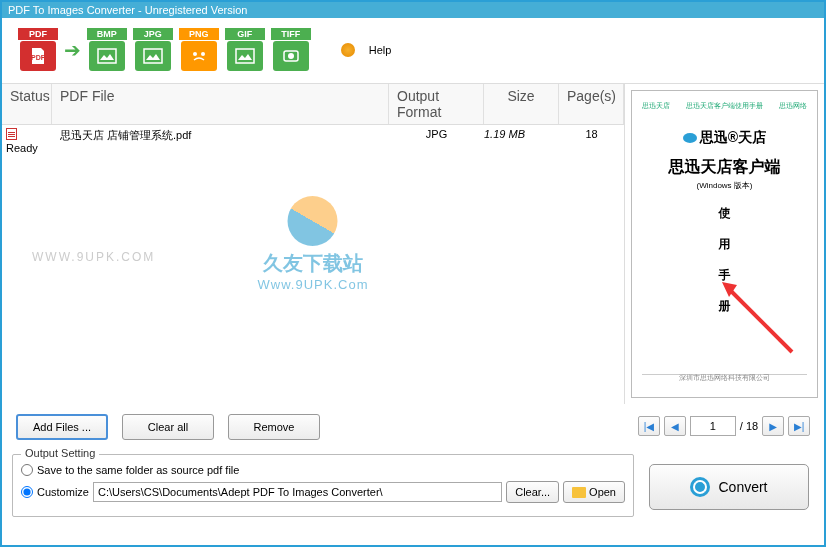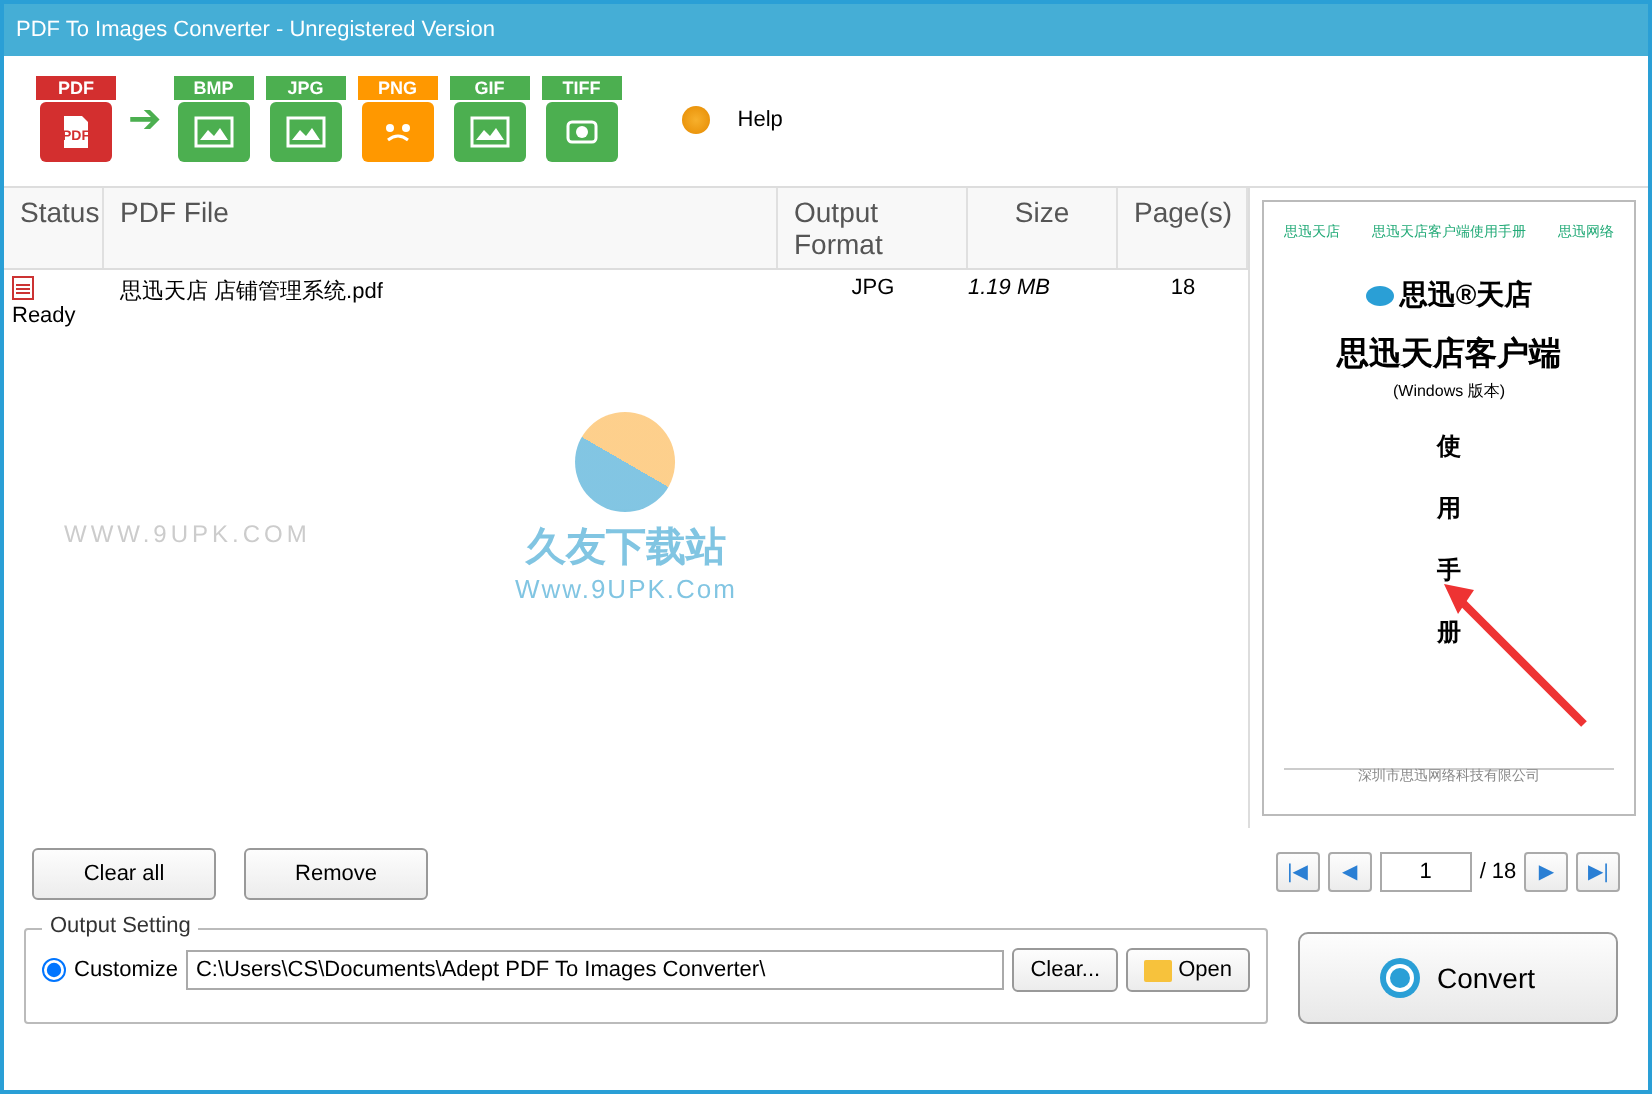--- a/index.html
+++ b/index.html
@@ -1,17 +1,17 @@
 <!DOCTYPE html>
 <html><head>
 <meta charset="utf-8">
 <style>
 * { margin: 0; padding: 0; box-sizing: border-box; font-family: "Segoe UI", Tahoma, sans-serif; }
 body { width: 826px; height: 547px; background: #fff; overflow: hidden; border: 2px solid #2a9fd6; position: relative; }
-.titlebar { height: 26px; background: #45aed6; color: #fff; font-size: 11px; padding: 1px 6px; display: flex; align-items: center; }
+.titlebar { height: 16px; background: #45aed6; color: #fff; font-size: 11px; padding: 1px 6px; display: flex; align-items: center; }
 .header { padding: 10px 16px 12px; display: flex; align-items: center; }
 .app-title { color: #e85a2c; font-size: 24px; font-weight: 600; }
 .subtitle { color: #888; font-size: 10px; font-style: italic; margin-top: 2px; }
 .header-left { flex: 1; }
 .fmt-row { display: flex; align-items: center; gap: 6px; }
 .fmt-box { width: 40px; text-align: center; }
 .fmt-label { font-size: 9px; font-weight: bold; color: #fff; padding: 1px 0; }
 .fmt-icon { width: 36px; height: 30px; border-radius: 3px; display: flex; align-items: center; justify-content: center; margin: 1px auto 0; }
 .pdf-l { background: #d32f2f; } .pdf-i { background: #d32f2f; }
 .bmp-l { background: #4caf50; } .bmp-i { background: #4caf50; }
@@ -190,36 +190,41 @@
       <svg class="red-arrow" viewBox="0 0 90 90">
           <path d="M85 85 L20 20" stroke="#e33" stroke-width="4"></path>
           <path d="M15 15 L30 18 L22 30 Z" fill="#e33"></path>
         </svg>
     </div>
   </div>
 </div>
 
 <div class="below-main">
   <div class="btn-row" style="flex:1">
+    <button class="btn btn-active">Add Files ...</button>
     <button class="btn">Clear all</button>
     <button class="btn">Remove</button>
   </div>
   <div class="pager">
     <div class="pg-btn">|◀</div>
     <div class="pg-btn">◀</div>
     <input class="pg-input" value="1" style="">
     <span class="pg-total">/ 18</span>
     <div class="pg-btn">▶</div>
     <div class="pg-btn">▶|</div>
   </div>
 </div>
 
 <div class="lower">
   <div class="output-set">
     <div class="fieldset-label">Output Setting</div>
+    <div class="radio-row">
+      <input type="radio" class="radio" name="out" style="">
+      <span>Save to the same folder as source pdf file</span>
+    </div>
     <div class="radio-row">
       <input type="radio" class="radio" name="out" checked="" style="">
       <span>Customize</span>
       <input class="path-input" value="C:\Users\CS\Documents\Adept PDF To Images Converter\" style="">
       <button class="sm-btn">
           <span>Clear...</span>
         </button>
       <button class="sm-btn">
           <span class="folder-i"></span>
           <span>Open</span>

